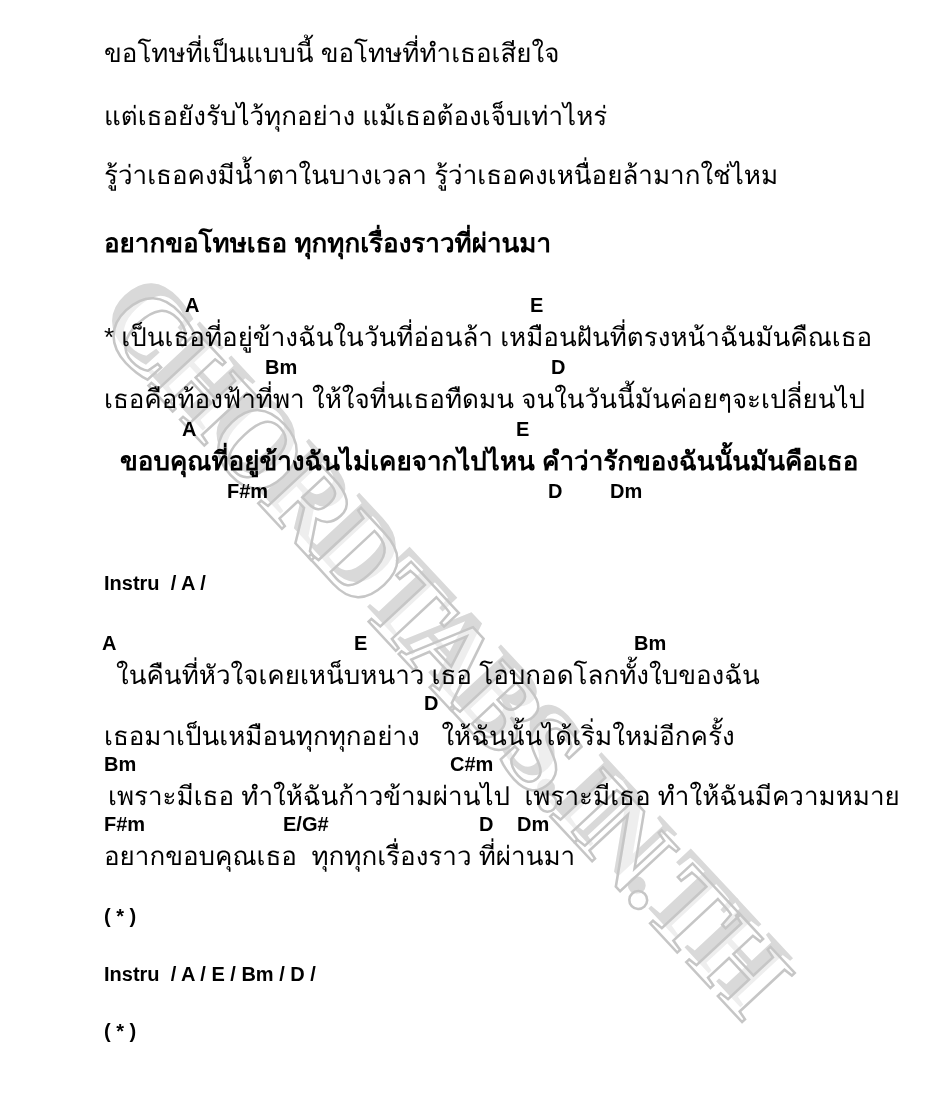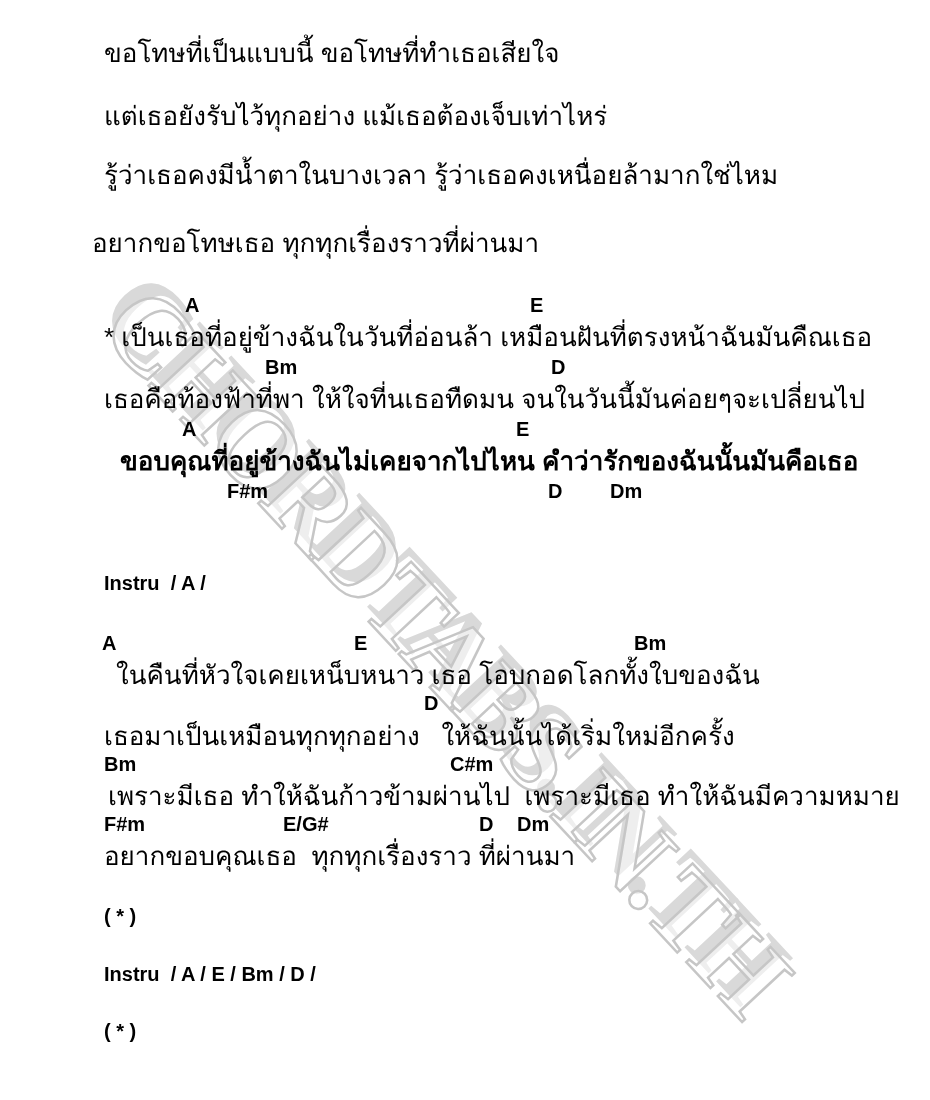--- a/index.html
+++ b/index.html
@@ -68,21 +68,21 @@
 </style>
 </head>
 <body>
 
 <div class="page">
   <div class="watermark">CHORDTABS.IN.TH</div>
   <div class="sheet">
       <div class="line lyric" style="top: 38px; left: 104px;">ขอโทษที่เป็นแบบนี้ ขอโทษที่ทำเธอเสียใจ</div>
       <div class="line lyric" style="top: 101px; left: 104px;">แต่เธอยังรับไว้ทุกอย่าง แม้เธอต้องเจ็บเท่าไหร่</div>
       <div class="line lyric" style="top: 160px; left: 104px;">รู้ว่าเธอคงมีน้ำตาในบางเวลา รู้ว่าเธอคงเหนื่อยล้ามากใช่ไหม</div>
-      <div class="line lyric" style="top: 228px; left: 92px;">อยากขอโทษเธอ ทุกทุกเรื่องราวที่ผ่านมา</div>
+      <div class="line lyric" style="top: 228px; left: 104px; font-weight: bold;">อยากขอโทษเธอ ทุกทุกเรื่องราวที่ผ่านมา</div>
       <div class="line chords" style="top: 294px;"><span class="chord" style="left: 185px;">A</span><span class="chord" style="left: 530px;">E</span></div>
       <div class="line lyric" style="top: 322px; left: 104px;">* เป็นเธอที่อยู่ข้างฉันในวันที่อ่อนล้า เหมือนฝันที่ตรงหน้าฉันมันคืณเธอ</div>
       <div class="line chords" style="top: 356px;"><span class="chord" style="left: 265px;">Bm</span><span class="chord" style="left: 551px;">D</span></div>
       <div class="line lyric" style="top: 384px; left: 104px;">เธอคือท้องฟ้าที่พา ให้ใจที่นเธอทืดมน จนในวันนี้มันค่อยๆจะเปลี่ยนไป</div>
       <div class="line chords" style="top: 418px;"><span class="chord" style="left: 182px;">A</span><span class="chord" style="left: 516px;">E</span></div>
       <div class="line lyric" style="top: 446px; left: 120px; font-weight: bold;">ขอบคุณที่อยู่ข้างฉันไม่เคยจากไปไหน คำว่ารักของฉันนั้นมันคือเธอ</div>
       <div class="line chords" style="top: 480px;"><span class="chord" style="left: 227px;">F#m</span><span class="chord" style="left: 548px;">D</span><span class="chord" style="left: 610px;">Dm</span></div>
       <div class="line label" style="top: 570px; left: 104px;">Instru  / A /</div>
       <div class="line chords" style="top: 632px;"><span class="chord" style="left: 102px;">A</span><span class="chord" style="left: 354px;">E</span><span class="chord" style="left: 634px;">Bm</span></div>
       <div class="line lyric" style="top: 660px; left: 110px; margin-left: 6px;">ในคืนที่หัวใจเคยเหน็บหนาว เธอ โอบกอดโลกทั้งใบของฉัน</div>

